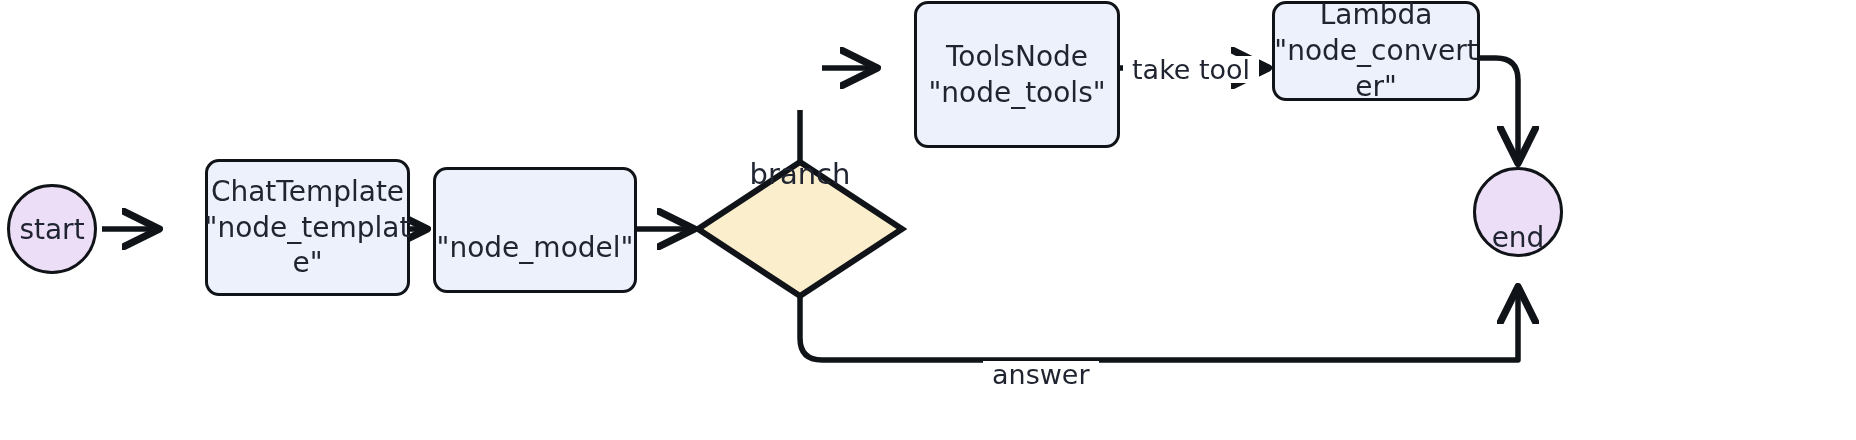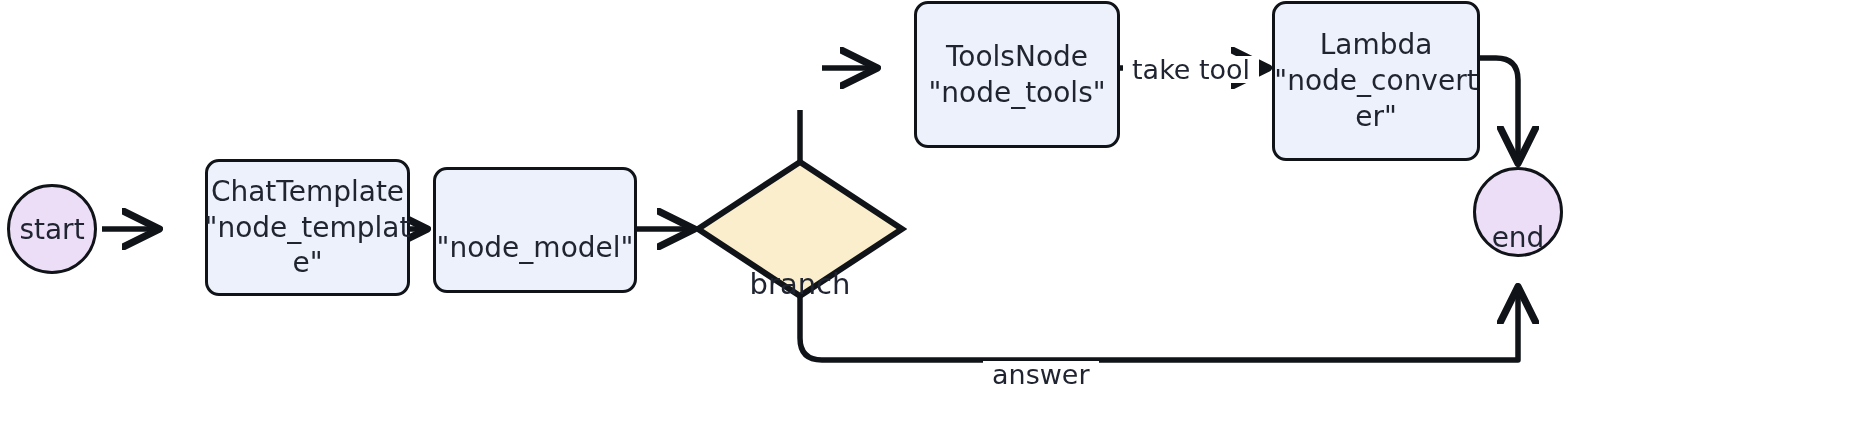--- a/index.html
+++ b/index.html
@@ -5,21 +5,21 @@
   html,body{margin:0;padding:0;background:#ffffff;}
   body{width:1856px;height:440px;overflow:hidden;font-family:"DejaVu Sans","Liberation Sans",sans-serif;}
   #canvas{position:relative;width:1856px;height:440px;background:#ffffff;}
   #wires{position:absolute;left:0;top:0;width:1856px;height:440px;}
   .node{position:absolute;box-sizing:border-box;display:flex;align-items:center;justify-content:center;text-align:center;color:#1f2430;}
   .proc{background:#edf1fb;border:3.5px solid #101418;border-radius:14px;}
   .proc .txt{line-height:1.28;font-size:28px;padding:0 6px;white-space:pre-line;}
   .term{background:#ecdef7;border:3.5px solid #101418;border-radius:50%;}
   .term .txt{font-size:28px;}
   .diamond-wrap{position:absolute;}
-  .diamond-lbl{position:absolute;display:flex;align-items:flex-end;justify-content:center;font-size:29px;color:#1f2430;}
+  .diamond-lbl{position:absolute;display:flex;align-items:flex-start;justify-content:center;font-size:29px;color:#1f2430;}
   .edge-label{position:absolute;font-size:27px;color:#1f2430;background:#ffffff;padding:0 9px;white-space:nowrap;line-height:1;}
 </style>
 </head>
 <body>
 
 <div id="canvas">
 
   <svg id="wires" viewBox="0 0 1856 440" width="1856" height="440" xmlns="http://www.w3.org/2000/svg">
     <defs>
       <marker id="ah" viewBox="0 0 12 12" refX="10" refY="6" markerWidth="7.5" markerHeight="7.5" orient="auto-start-reverse">
@@ -64,21 +64,21 @@
     </svg>
     <div class="diamond-lbl" style="left:0;top:0;width:214px;height:144px;">
       <span>branch</span>
     </div>
   </div>
 
   <div class="node proc" style="left:914px;top:1px;width:206px;height:147px;">
     <span class="txt"><span>ToolsNode</span><br><span>"node_tools"</span></span>
   </div>
 
-  <div class="node proc" style="left:1272px;top:1px;width:208px;height:160px;">
+  <div class="node proc" style="left:1272px;top:1px;width:208px;height:100px;">
     <span class="txt"><span>Lambda</span><br><span>"node_convert</span><br><span>er"</span></span>
   </div>
 
   <div class="node term" style="left:1473px;top:167px;width:90px;height:90px;align-items:flex-end;">
     <span class="txt">end</span>
   </div>
 
 
   <div class="edge-label" style="left:1123px;top:56px;"><span>take tool</span></div>
 

